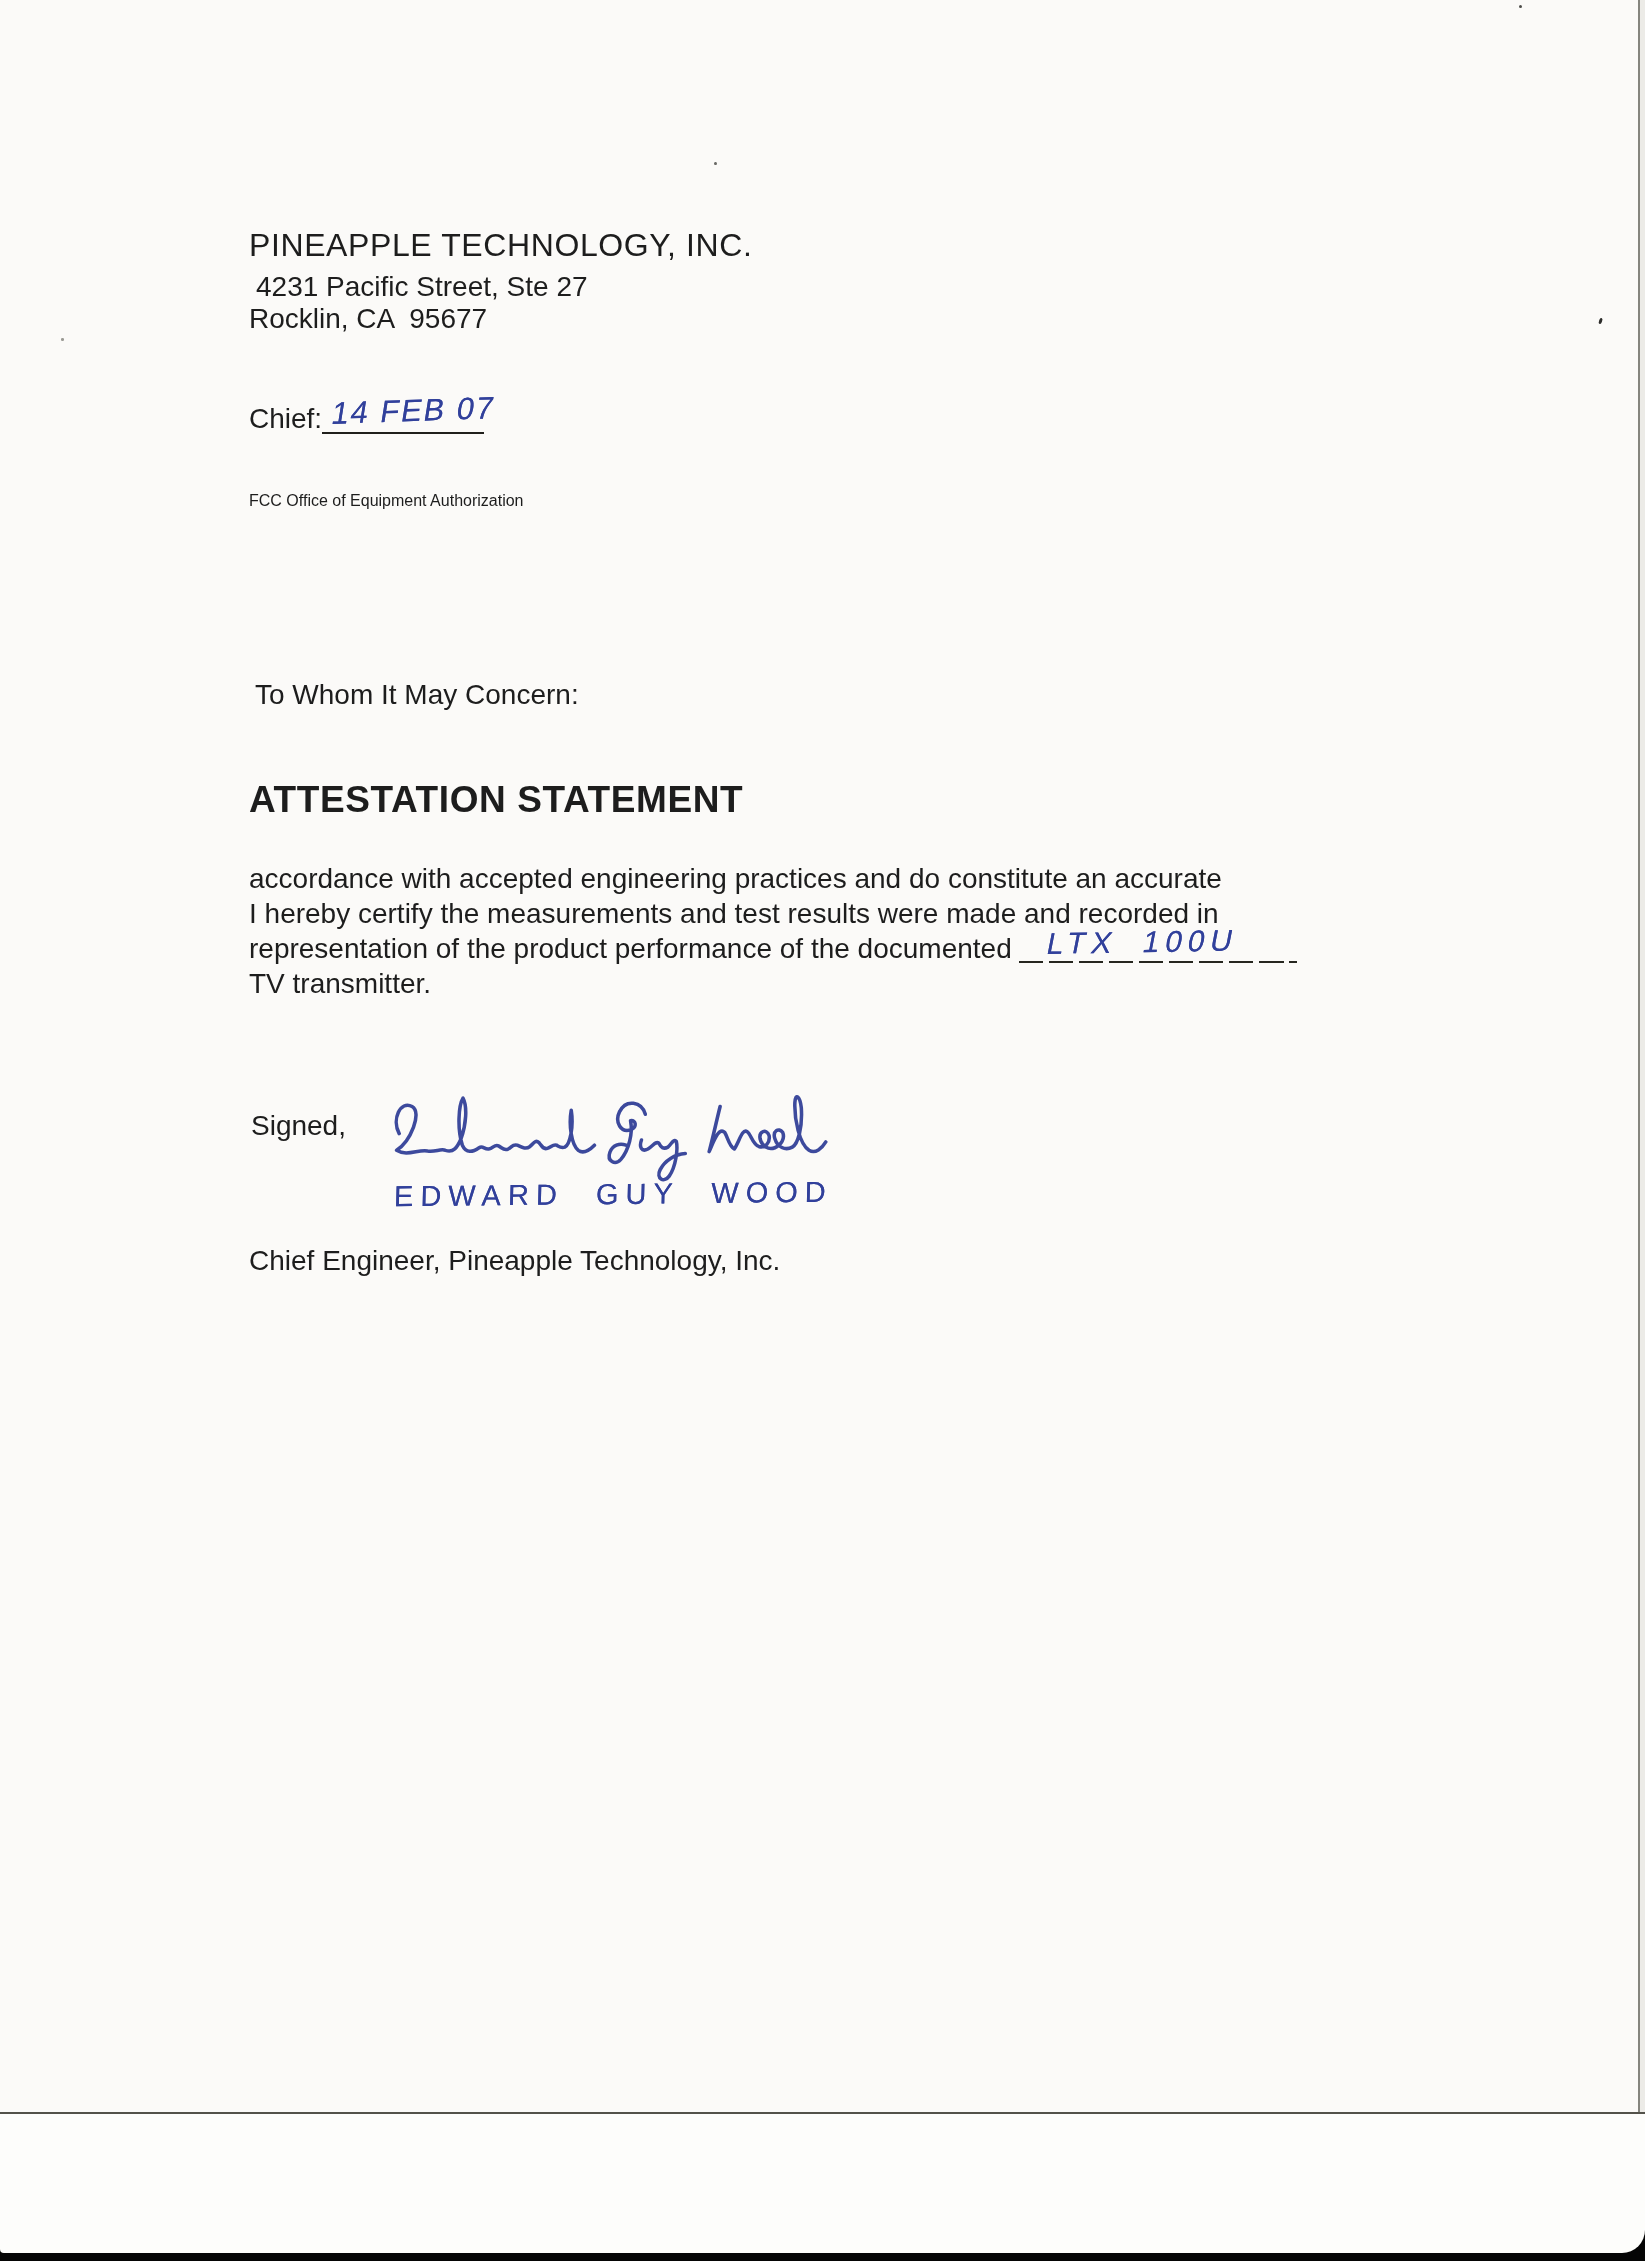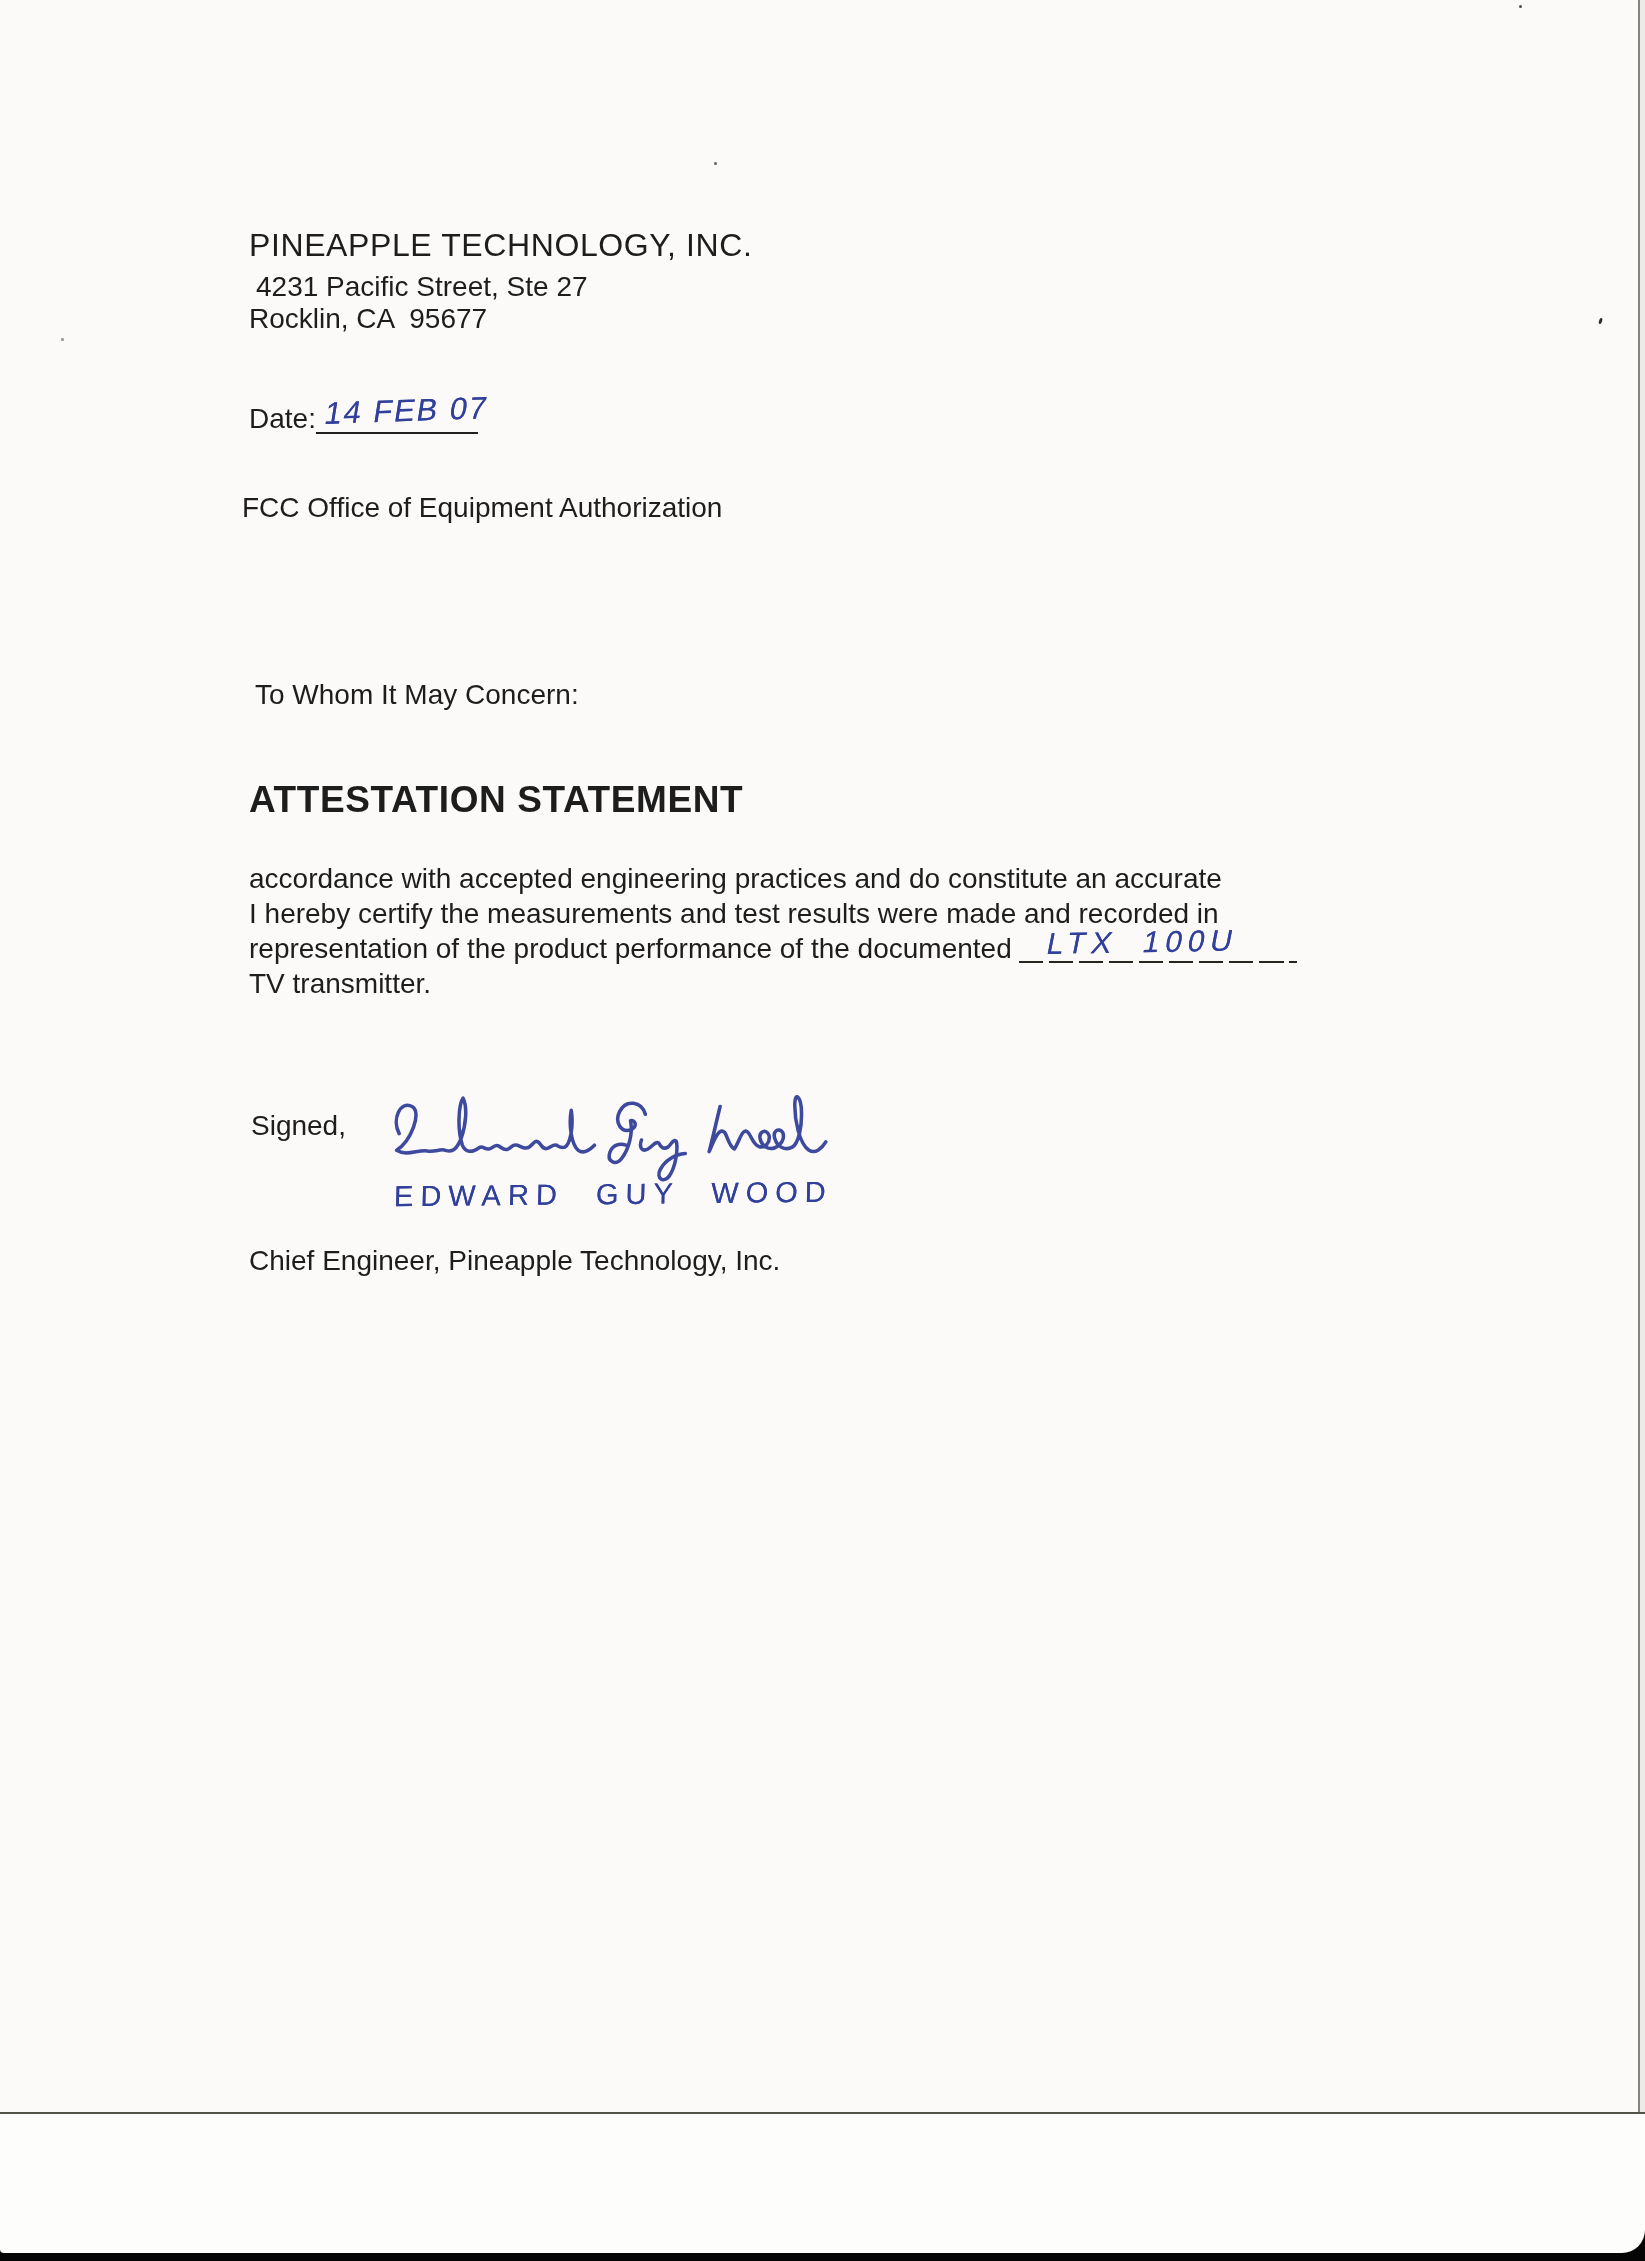--- a/index.html
+++ b/index.html
@@ -24,21 +24,21 @@
   .speck.s3{left:61px;top:338px;width:2.6px;height:2.6px;background:#9a9a94;}
   .speck.s4{left:1519px;top:5.2px;width:3.2px;height:3.2px;background:#4c4c48;}
 
   
   .t{position:absolute;white-space:pre;line-height:1.15;}
   .company-name{left:249px;top:227px;font-size:32px;letter-spacing:0.6px;}
   .addr1{left:249px;top:271px;font-size:28px;margin-left:7px;}
   .addr2{left:249px;top:303px;font-size:28px;}
   .date-row{left:249px;top:400px;font-size:28px;}
   .date-blank{display:inline-block;position:relative;width:162px;height:32px;vertical-align:-6.4px;border-bottom:2.6px solid #201f1b;}
-  .recipient{left:242px;top:492px;font-size:28px;text-align:center;}
+  .recipient{left:249px;top:492px;font-size:16px;text-align:center;}
   .salutation{left:255px;top:679px;font-size:28px;}
   .heading{left:249px;top:779px;font-size:37px;font-weight:bold;letter-spacing:0.6px;}
   .body-par{left:249px;top:861px;font-size:28px;line-height:35px;white-space:pre;}
   .ltx-blank{display:inline-block;position:relative;width:278px;height:28px;margin-left:7.7px;vertical-align:-5.2px;
     background-image:repeating-linear-gradient(90deg,#26261f 0 24.5px,rgba(0,0,0,0) 24.5px 30px);
     background-size:100% 2.6px;background-position:0 100%;background-repeat:no-repeat;}
   .signed-label{left:251px;top:1110px;font-size:28px;}
   .printed-name{left:394px;top:1178px;font-size:29px;color:#31409b;letter-spacing:7px;word-spacing:17px;transform:rotate(-0.6deg) skewX(-2deg);text-shadow:0 0 0.6px #4a57a8;}
   .signer-title{left:249px;top:1245px;font-size:28px;}
 
@@ -60,21 +60,21 @@
   <div class="right-margin-strip"></div>
   <div class="speck s1"></div>
   <div class="speck s2"></div>
   <div class="speck s3"></div>
   <div class="speck s4"></div>
 
   <div class="t company-name">PINEAPPLE TECHNOLOGY, INC.</div>
   <div class="t addr1">4231 Pacific Street, Ste 27</div>
   <div class="t addr2">Rocklin, CA  95677</div>
 
-  <div class="t date-row"><span>Date:</span><span class="date-blank"><span class="ink hw-date">14 FEB 07</span></span></div>
+  <div class="t date-row"><span>Chief:</span><span class="date-blank"><span class="ink hw-date">14 FEB 07</span></span></div>
 
   <div class="t recipient">FCC Office of Equipment Authorization</div>
 
   <div class="t salutation">To Whom It May Concern:</div>
 
   <div class="t heading">ATTESTATION STATEMENT</div>
 
   <div class="t body-par"><div>accordance with accepted engineering practices and do constitute an accurate</div><div>I hereby certify the measurements and test results were made and recorded in</div><div><span>representation of the product performance of the documented</span><span class="ltx-blank"><span class="ink hw-ltx">LTX 100U</span></span></div><div>TV transmitter.</div></div>
 
   <div class="t signed-label">Signed,</div>

